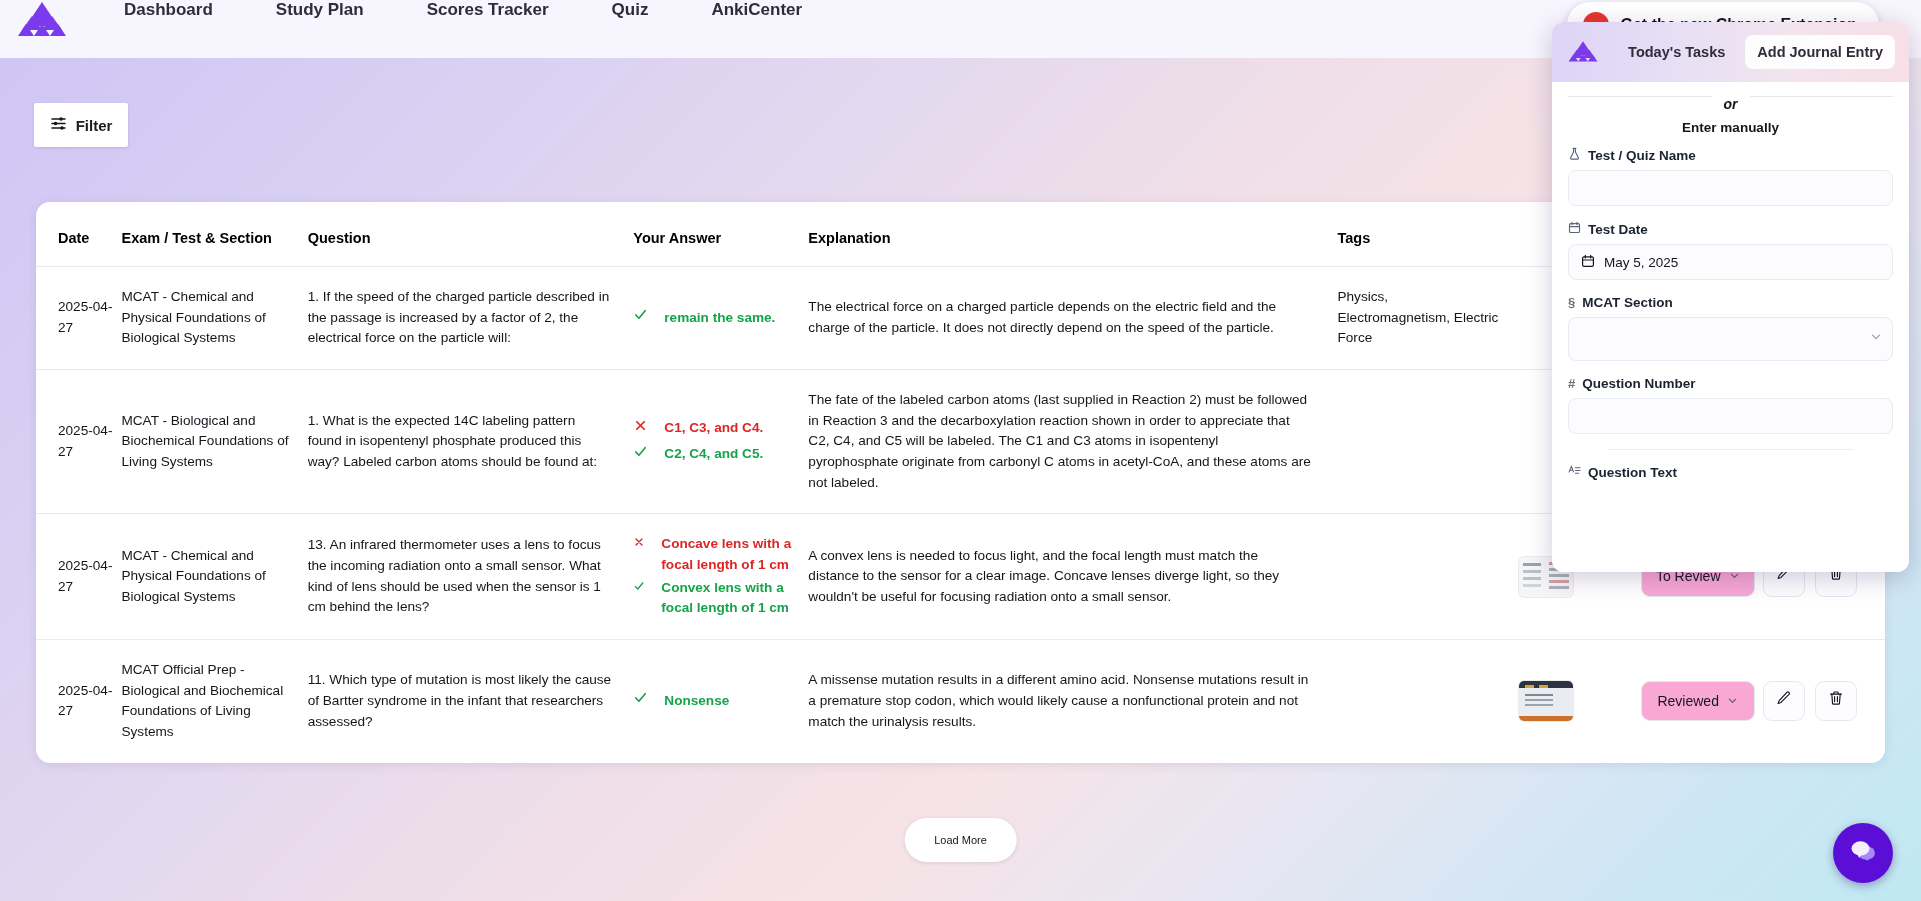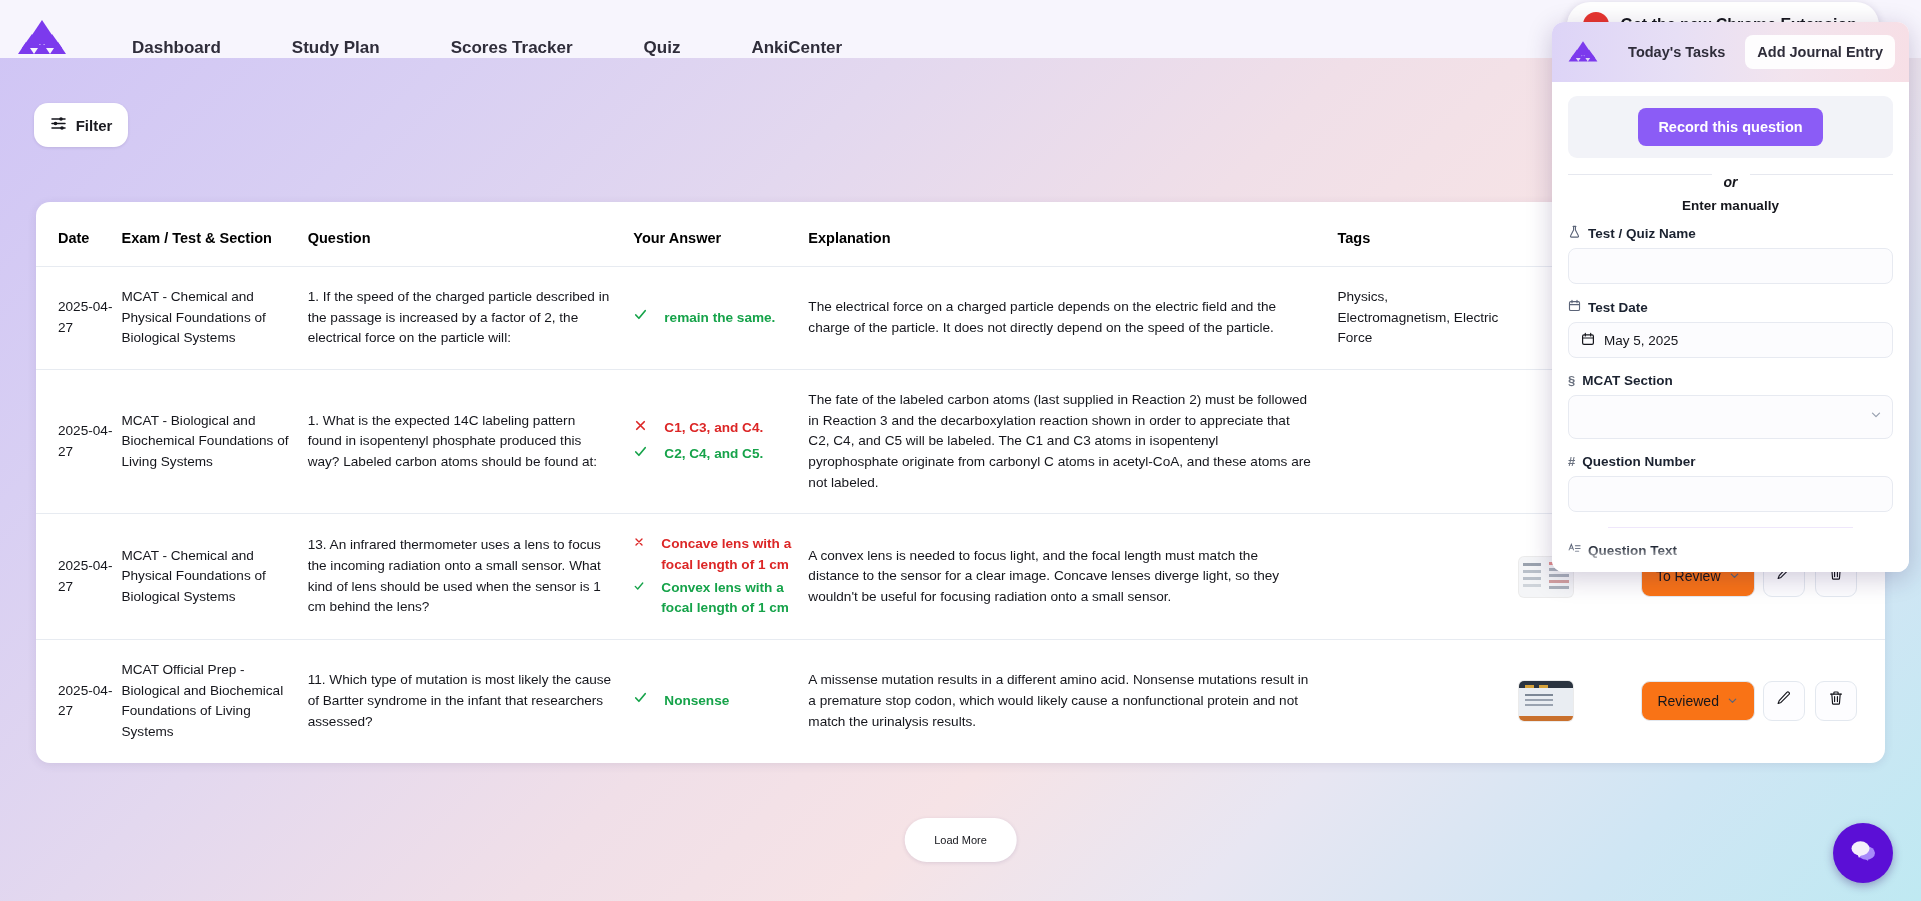--- a/index.html
+++ b/index.html
@@ -8,34 +8,34 @@
     font-family:"Liberation Sans", sans-serif;
     background:
       linear-gradient(135deg,#cfc4f5 0%, #d8cff3 18%, #e3d8ef 34%, #f0dfe8 50%, #f6e3e6 62%, #e8e6f2 74%, #cfe6f4 88%, #bfe9f2 100%);
     position:relative;
   }
 
   
   .topbar{
     position:absolute; top:0; left:0; width:1921px; height:58px;
     background:#f7f5fd;
-    display:flex; align-items:flex-end; gap:16px;
+    display:flex; align-items:flex-start; gap:8px;
     z-index:5;
   }
   .logo{ margin-left:14px; margin-right:46px; width:56px; height:40px; position:relative;}
   .nav-item{
     font-size:17px; font-weight:700; color:#2f2d3a; padding:0 0;
     margin-right:55px; cursor:pointer; white-space:nowrap;
   }
   .nav-item:first-of-type{margin-left:0;}
 
   
   .filter-btn{
     position:absolute; left:34px; top:103px;
-    background:#fff; border-radius:14px; height:44px; width:94px;
+    background:#fff; border-radius:2px; height:44px; width:94px;
     display:flex; align-items:center; justify-content:center; gap:9px;
     box-shadow:0 1px 3px rgba(40,20,80,.12);
     cursor:pointer;
   }
   .filter-btn .lbl{font-size:15px; font-weight:600; color:#1b1b21;}
 
   
   .card{
     position:absolute; left:36px; top:202px; width:1849px;
     background:#fff; border-radius:14px;
@@ -65,21 +65,21 @@
 
   .ansline{display:flex; align-items:center; gap:16px; font-weight:700; font-size:13.6px;}
   .ansline.multi{align-items:flex-start;}
   .ans-correct{color:#16a34a;}
   .ans-wrong{color:#dc2626;}
   .tick{flex:0 0 auto;}
 
   .status-sel{
     display:flex; align-items:center; justify-content:center; gap:8px;
     width:114px; height:40px; border:1px solid #e3e8ef; border-radius:9px;
-    background:#f97316; font-size:14px; color:#15161c; cursor:pointer;
+    background:#f9a8d4; font-size:14px; color:#15161c; cursor:pointer;
   }
   .act-wrap{display:flex; gap:10px;}
   .act-btn{
     width:42px; height:40px; border:1px solid #e3e8ef; border-radius:9px;
     background:#fdfdff; display:flex; align-items:center; justify-content:center;
     cursor:pointer;
   }
   .thumb{
     width:54px; height:40px; border-radius:5px; overflow:hidden;
     box-shadow:0 0 0 1px rgba(0,0,0,.08);
@@ -436,23 +436,20 @@
             <path d="M44 24 L52 36 L36 36 Z"></path>
         </g>
       </svg>
     </div>
     <div style="flex:1"></div>
     <div class="panel-tab">Today's Tasks</div>
     <div class="panel-tab active">Add Journal Entry</div>
   </div>
 
   <div class="panel-body">
-    <div class="rec-box">
-      <button class="rec-btn">Record this question</button>
-    </div>
 
     <div class="or-row">
       <span class="line"></span>
       <span class="or">or</span>
       <span class="line"></span>
     </div>
     <div class="enter-man">Enter manually</div>
 
     <div class="f-label">
       <span>

